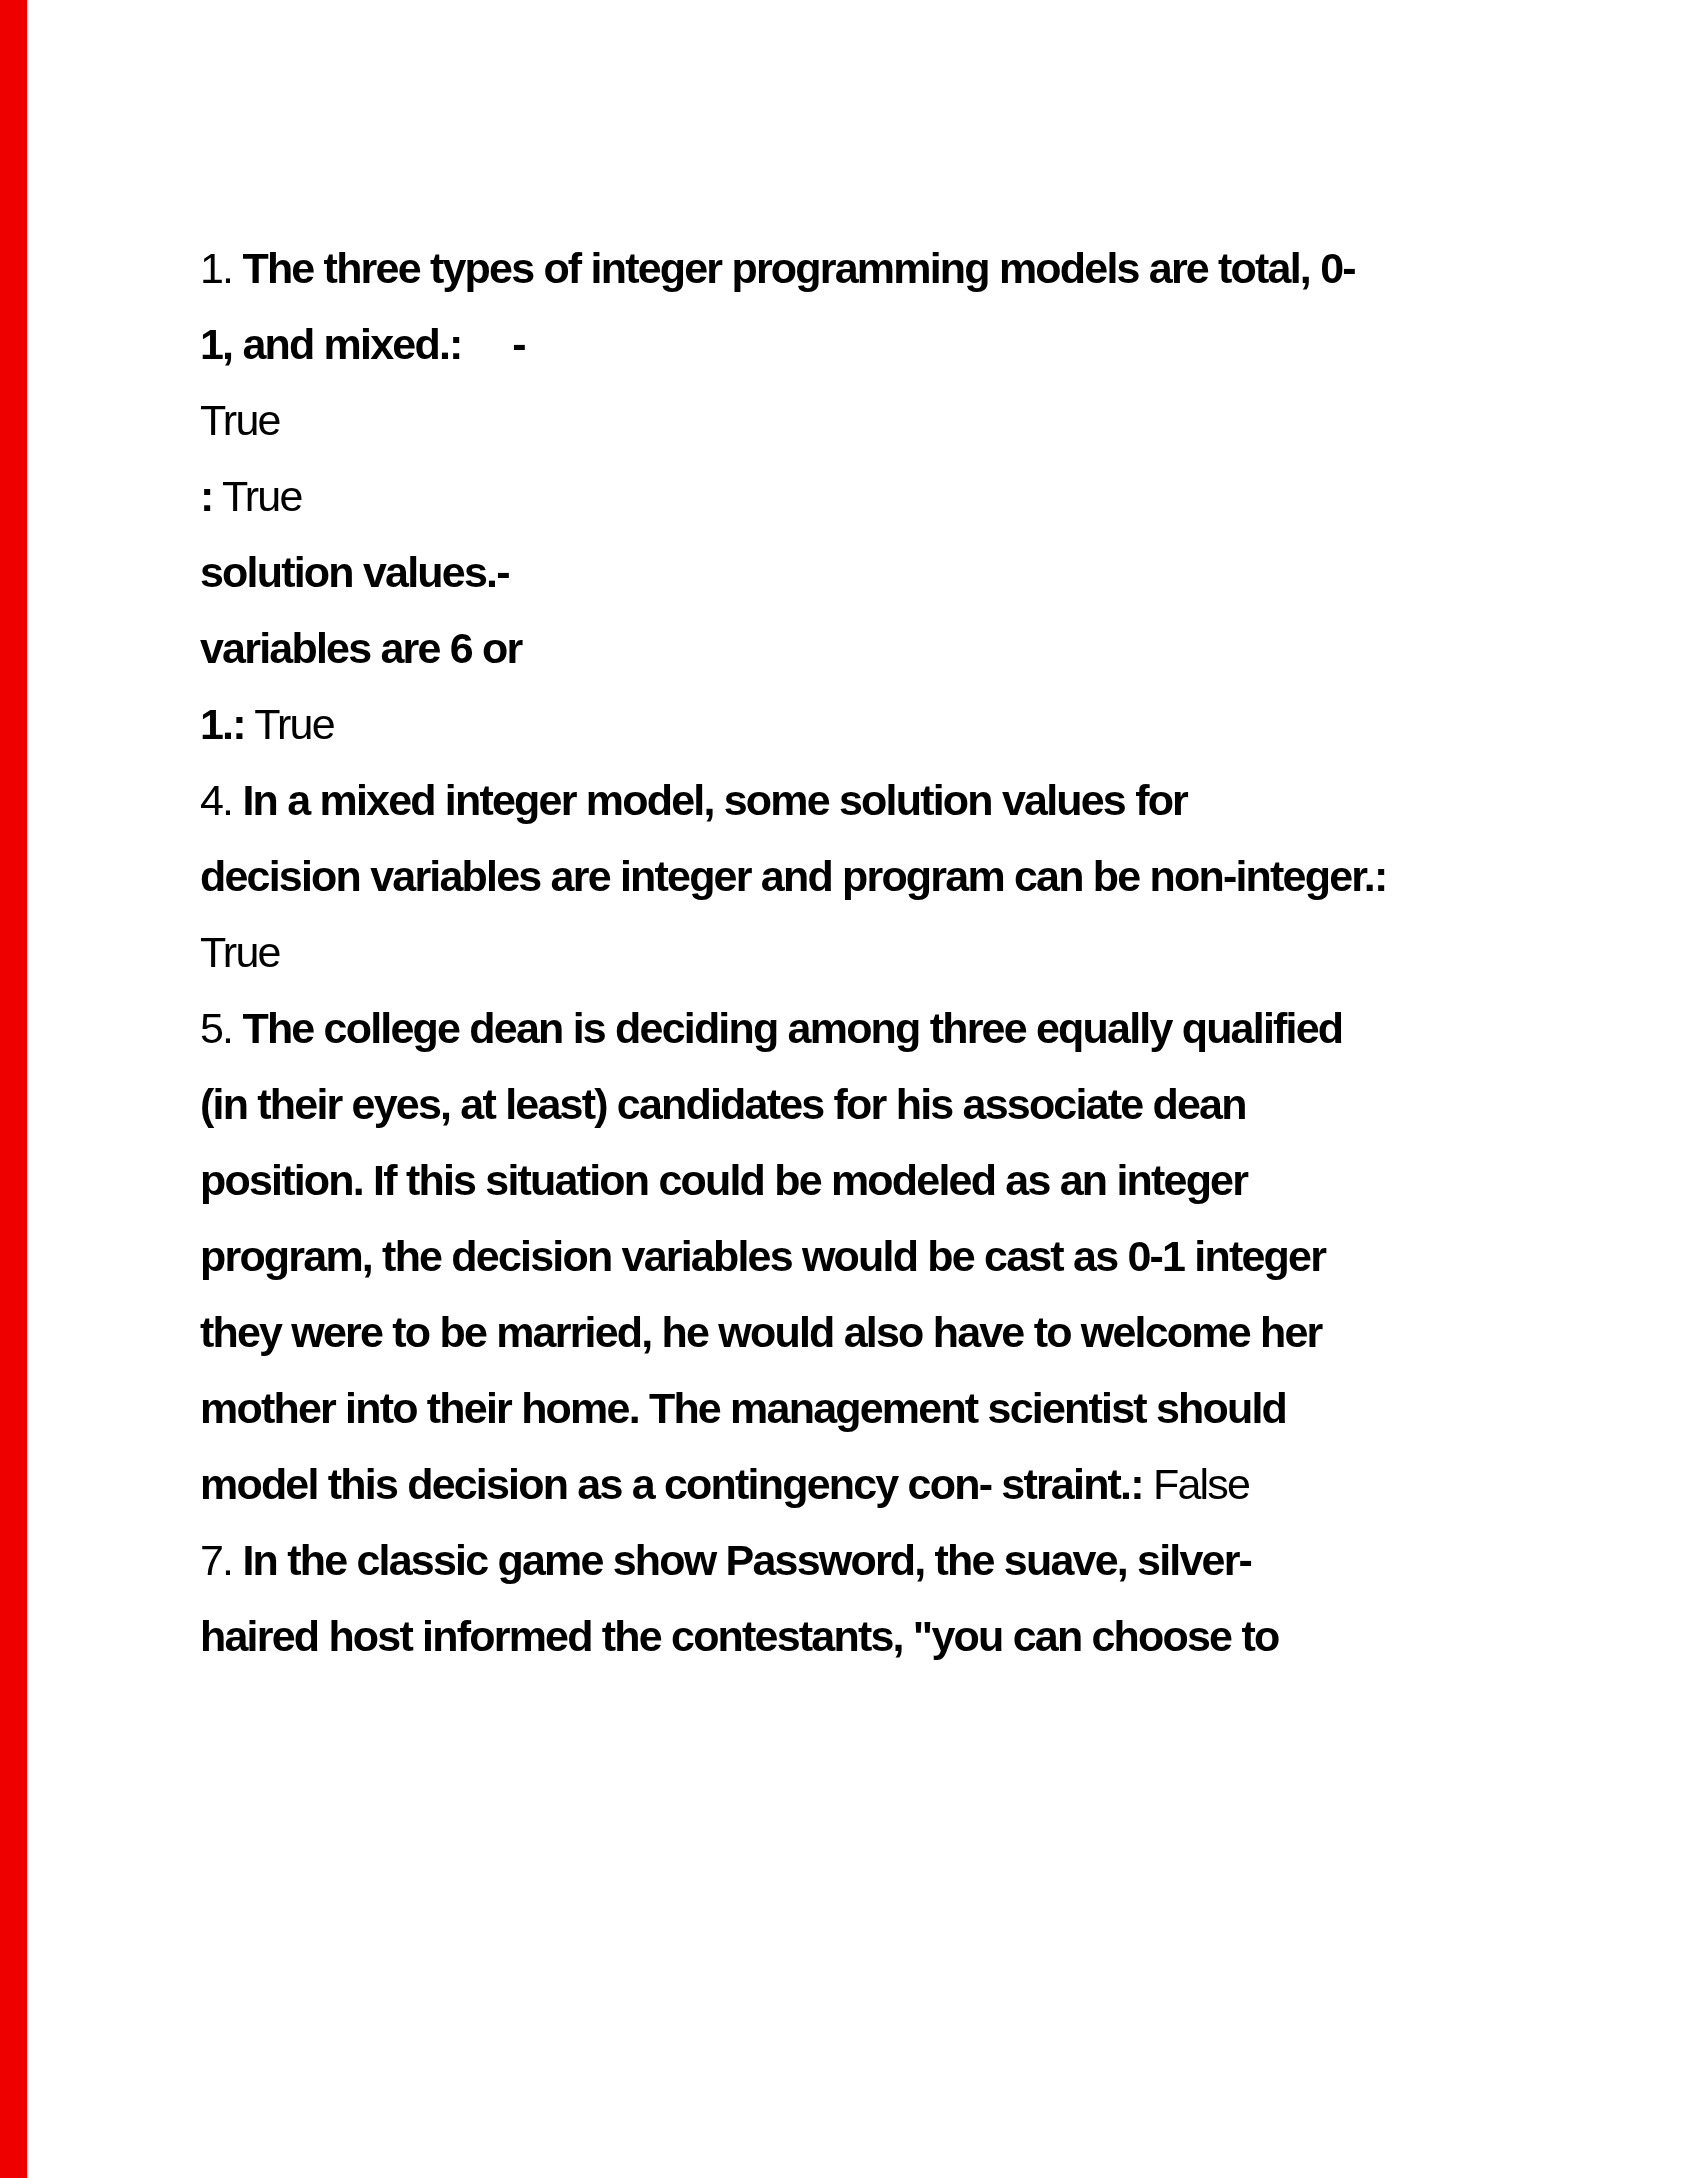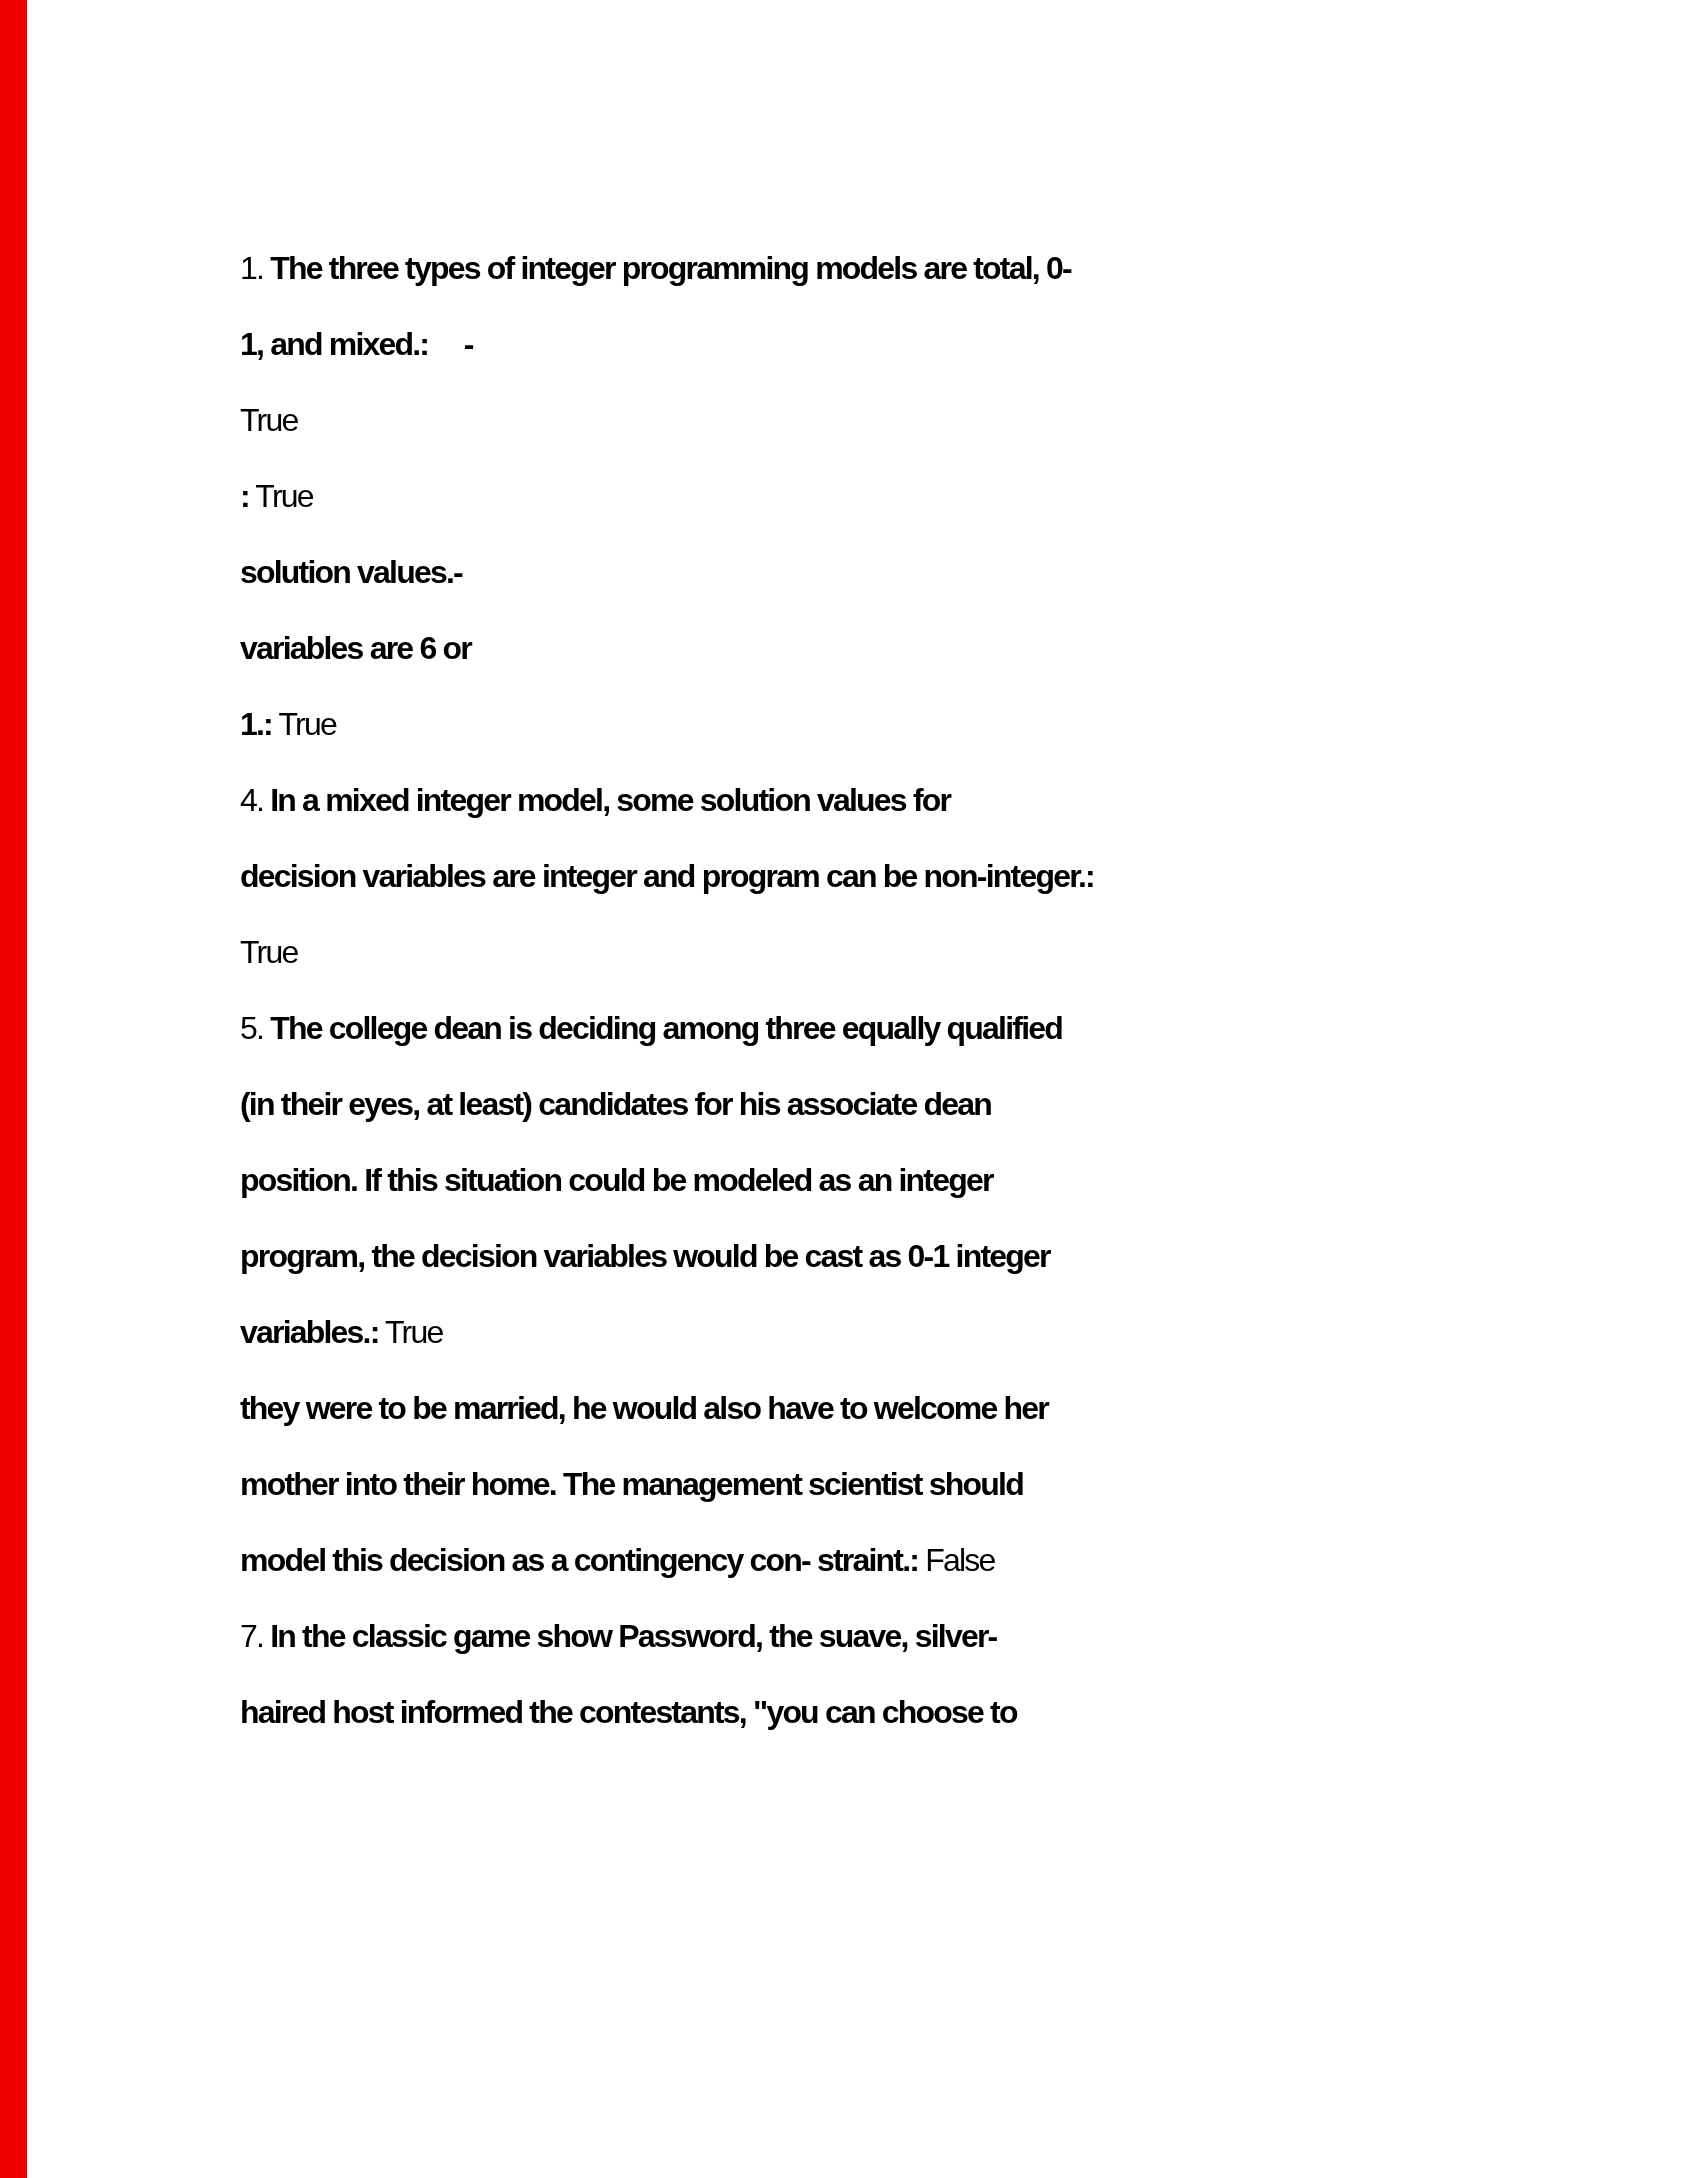--- a/index.html
+++ b/index.html
@@ -24,25 +24,24 @@
   }
   .page-content {
     position: absolute;
     left: 200px;
     top: 230px;
     width: 1346px;
   }
   .doc-line {
     height: 76px;
     line-height: 76px;
-    font-size: 32px;
+    font-size: 43px;
     letter-spacing: -1.8px;
     color: #000000;
     white-space: pre;
-    margin-left: 40px;
   }
   .seg-bold {
     font-weight: 700;
   }
   .seg-regular {
     font-weight: 400;
   }
 </style>
 </head>
 <body>
@@ -57,20 +56,19 @@
     <div class="doc-line"><span class="seg-bold">solution values.-</span></div>
     <div class="doc-line"><span class="seg-bold">variables are 6 or</span></div>
     <div class="doc-line"><span class="seg-bold">1.:</span><span class="seg-regular"> True</span></div>
     <div class="doc-line"><span class="seg-regular">4. </span><span class="seg-bold">In a mixed integer model, some solution values for</span></div>
     <div class="doc-line"><span class="seg-bold">decision variables are integer and program can be non-integer.:</span></div>
     <div class="doc-line"><span class="seg-regular">True</span></div>
     <div class="doc-line"><span class="seg-regular">5. </span><span class="seg-bold">The college dean is deciding among three equally qualified</span></div>
     <div class="doc-line"><span class="seg-bold">(in their eyes, at least) candidates for his associate dean</span></div>
     <div class="doc-line"><span class="seg-bold">position. If this situation could be modeled as an integer</span></div>
     <div class="doc-line"><span class="seg-bold">program, the decision variables would be cast as 0-1 integer</span></div>
-    <div class="doc-line"><span class="seg-bold">variables.:</span><span class="seg-regular"> True</span></div>
     <div class="doc-line"><span class="seg-bold">they were to be married, he would also have to welcome her</span></div>
     <div class="doc-line"><span class="seg-bold">mother into their home. The management scientist should</span></div>
     <div class="doc-line"><span class="seg-bold">model this decision as a contingency con- straint.:</span><span class="seg-regular"> False</span></div>
     <div class="doc-line"><span class="seg-regular">7. </span><span class="seg-bold">In the classic game show Password, the suave, silver-</span></div>
     <div class="doc-line"><span class="seg-bold">haired host informed the contestants, "you can choose to</span></div>
   </div>
 
 
 </body></html>

